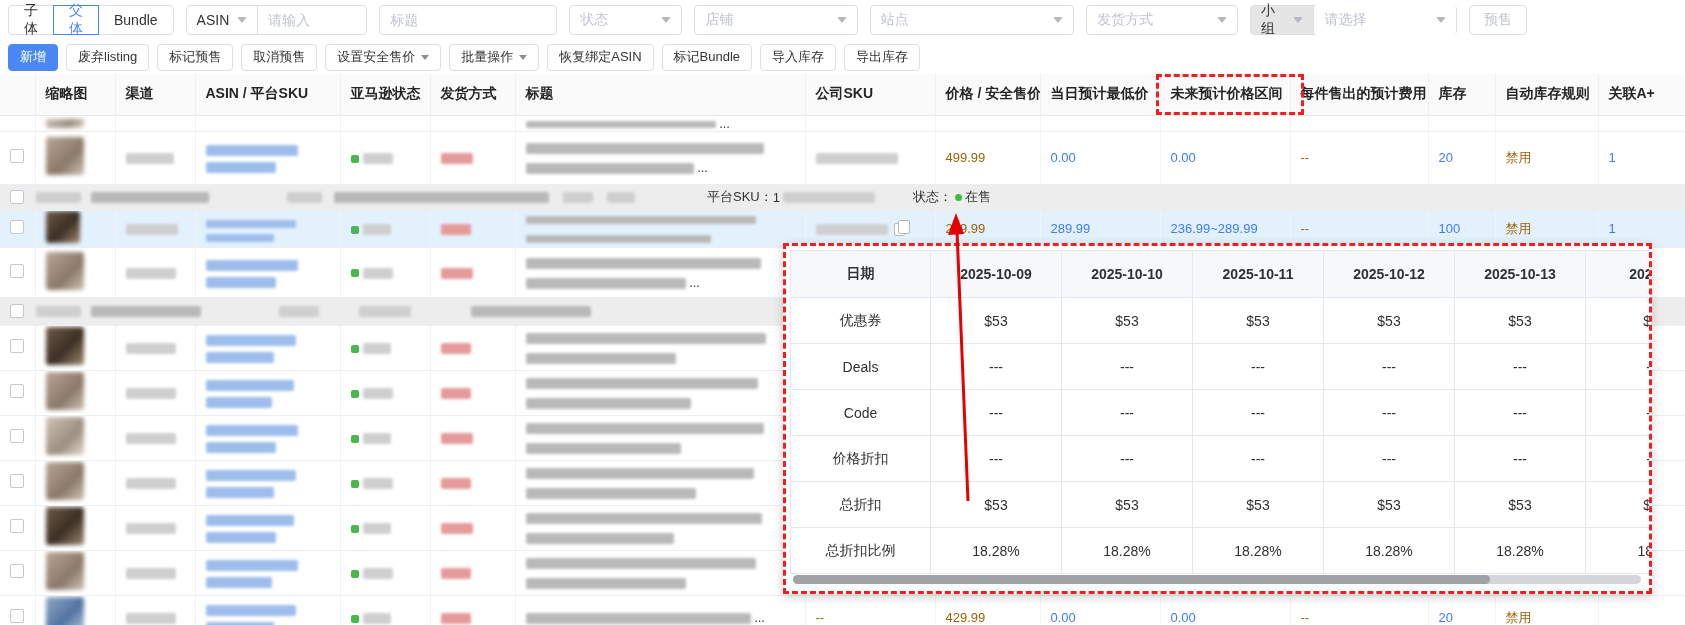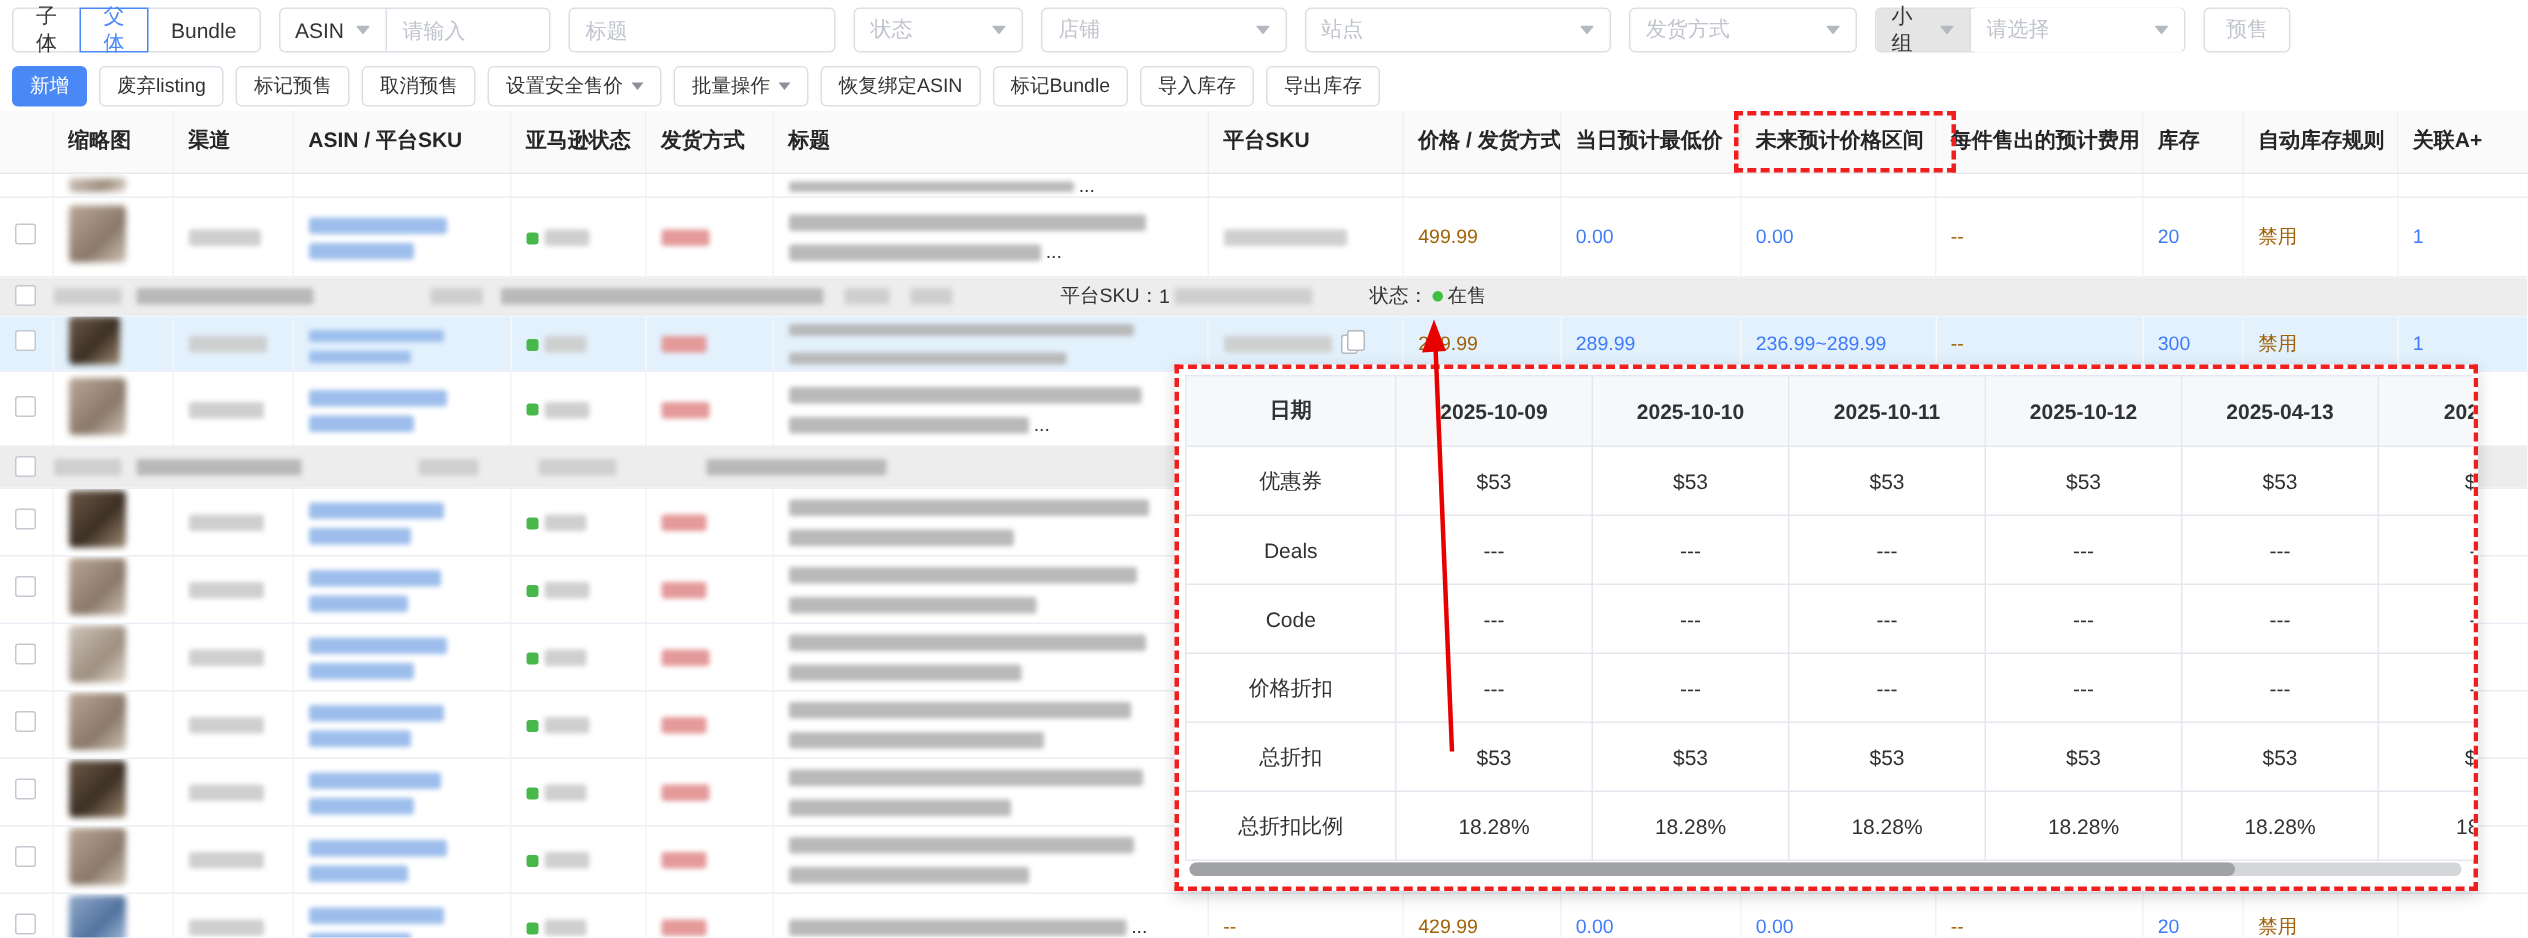--- a/index.html
+++ b/index.html
@@ -172,22 +172,22 @@
     </colgroup>
     <thead>
       <tr>
         <th></th>
         <th>缩略图</th>
         <th>渠道</th>
         <th>ASIN / 平台SKU</th>
         <th>亚马逊状态</th>
         <th>发货方式</th>
         <th>标题</th>
-        <th>平台SKU</th>
-        <th>价格 / 发货方式</th>
+        <th>公司SKU</th>
+        <th>价格 / 安全售价</th>
         <th>当日预计最低价</th>
         <th>未来预计价格区间</th>
         <th>每件售出的预计费用</th>
         <th>库存</th>
         <th>自动库存规则</th>
         <th>关联A+</th>
       </tr>
     </thead>
     <tbody>
 
@@ -259,21 +259,21 @@
             <span class="bz blue" style="width:68px;height:8px;display:block;margin-top:4px"></span></td>
         <td><span class="dot"></span><span class="bz" style="width:28px"></span></td>
         <td><span class="bz red" style="width:30px"></span></td>
         <td><span class="bz dark" style="width:230px;height:8px"></span>
             <div style="margin-top:4px"><span class="bz dark" style="width:185px;height:8px"></span></div></td>
         <td><span class="bz" style="width:72px"></span><span class="copy-icon"></span></td>
         <td class="num">289.99</td>
         <td class="lnk">289.99</td>
         <td class="lnk">236.99~289.99</td>
         <td class="num">--</td>
-        <td class="lnk">300</td>
+        <td class="lnk">100</td>
         <td class="num">禁用</td>
         <td class="lnk">1</td>
       </tr>
 
       <tr style="height:50px">
         <td><span class="cb"></span></td>
         <td><span class="thumb t1"></span></td>
         <td><span class="bz" style="width:50px"></span></td>
         <td><span class="bz blue" style="width:92px"></span>
             <span class="bz blue line2" style="width:70px;display:block"></span></td>
@@ -456,21 +456,21 @@
           <col style="width:131px">
           <col style="width:131px">
       </colgroup>
       <thead>
           <tr>
             <th>日期</th>
             <th>2025-10-09</th>
             <th>2025-10-10</th>
             <th>2025-10-11</th>
             <th>2025-10-12</th>
-            <th>2025-04-13</th>
+            <th>2025-10-13</th>
             <th>2025-1</th>
           </tr>
         </thead>
       <tbody>
           <tr>
             <td>优惠券</td>
             <td>$53</td>
             <td>$53</td>
             <td>$53</td>
             <td>$53</td>

